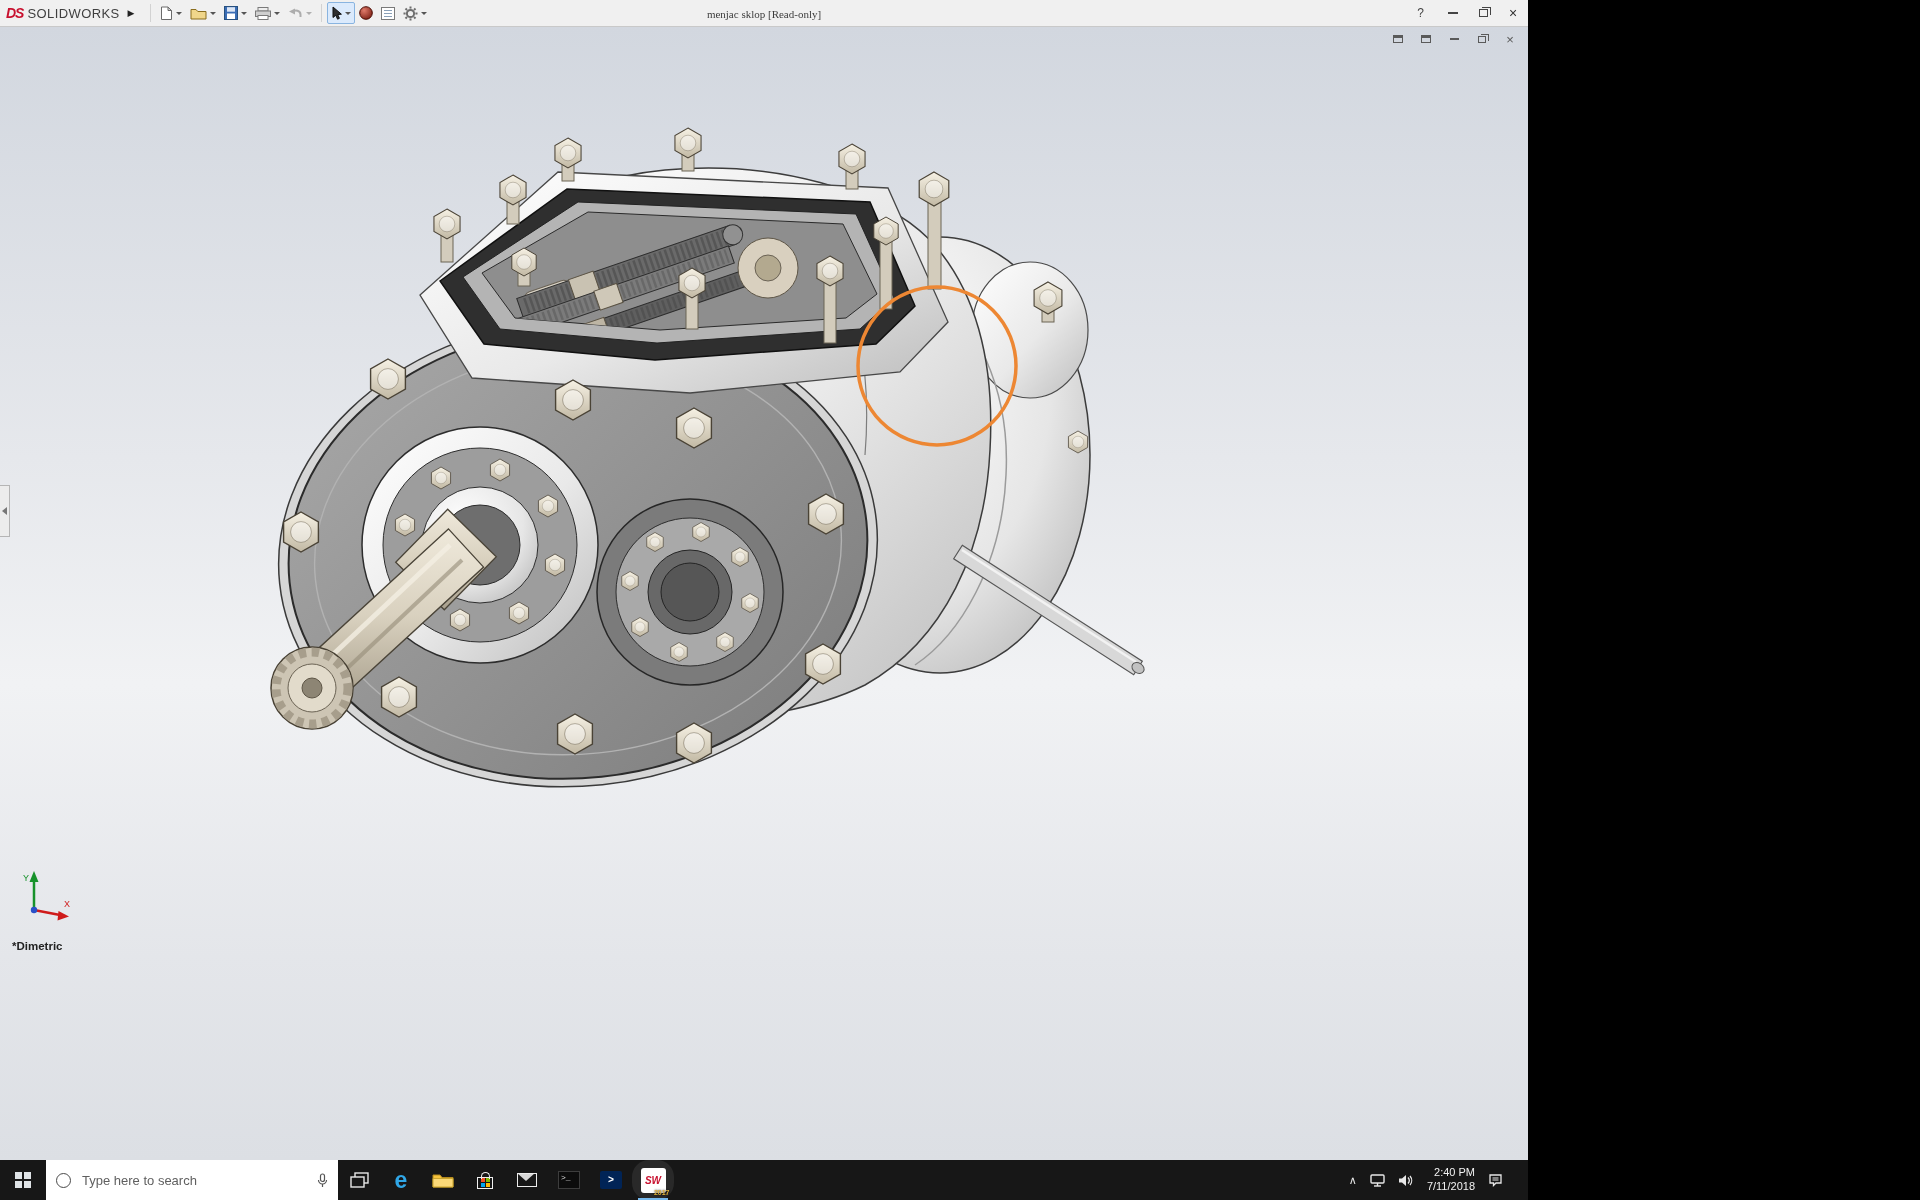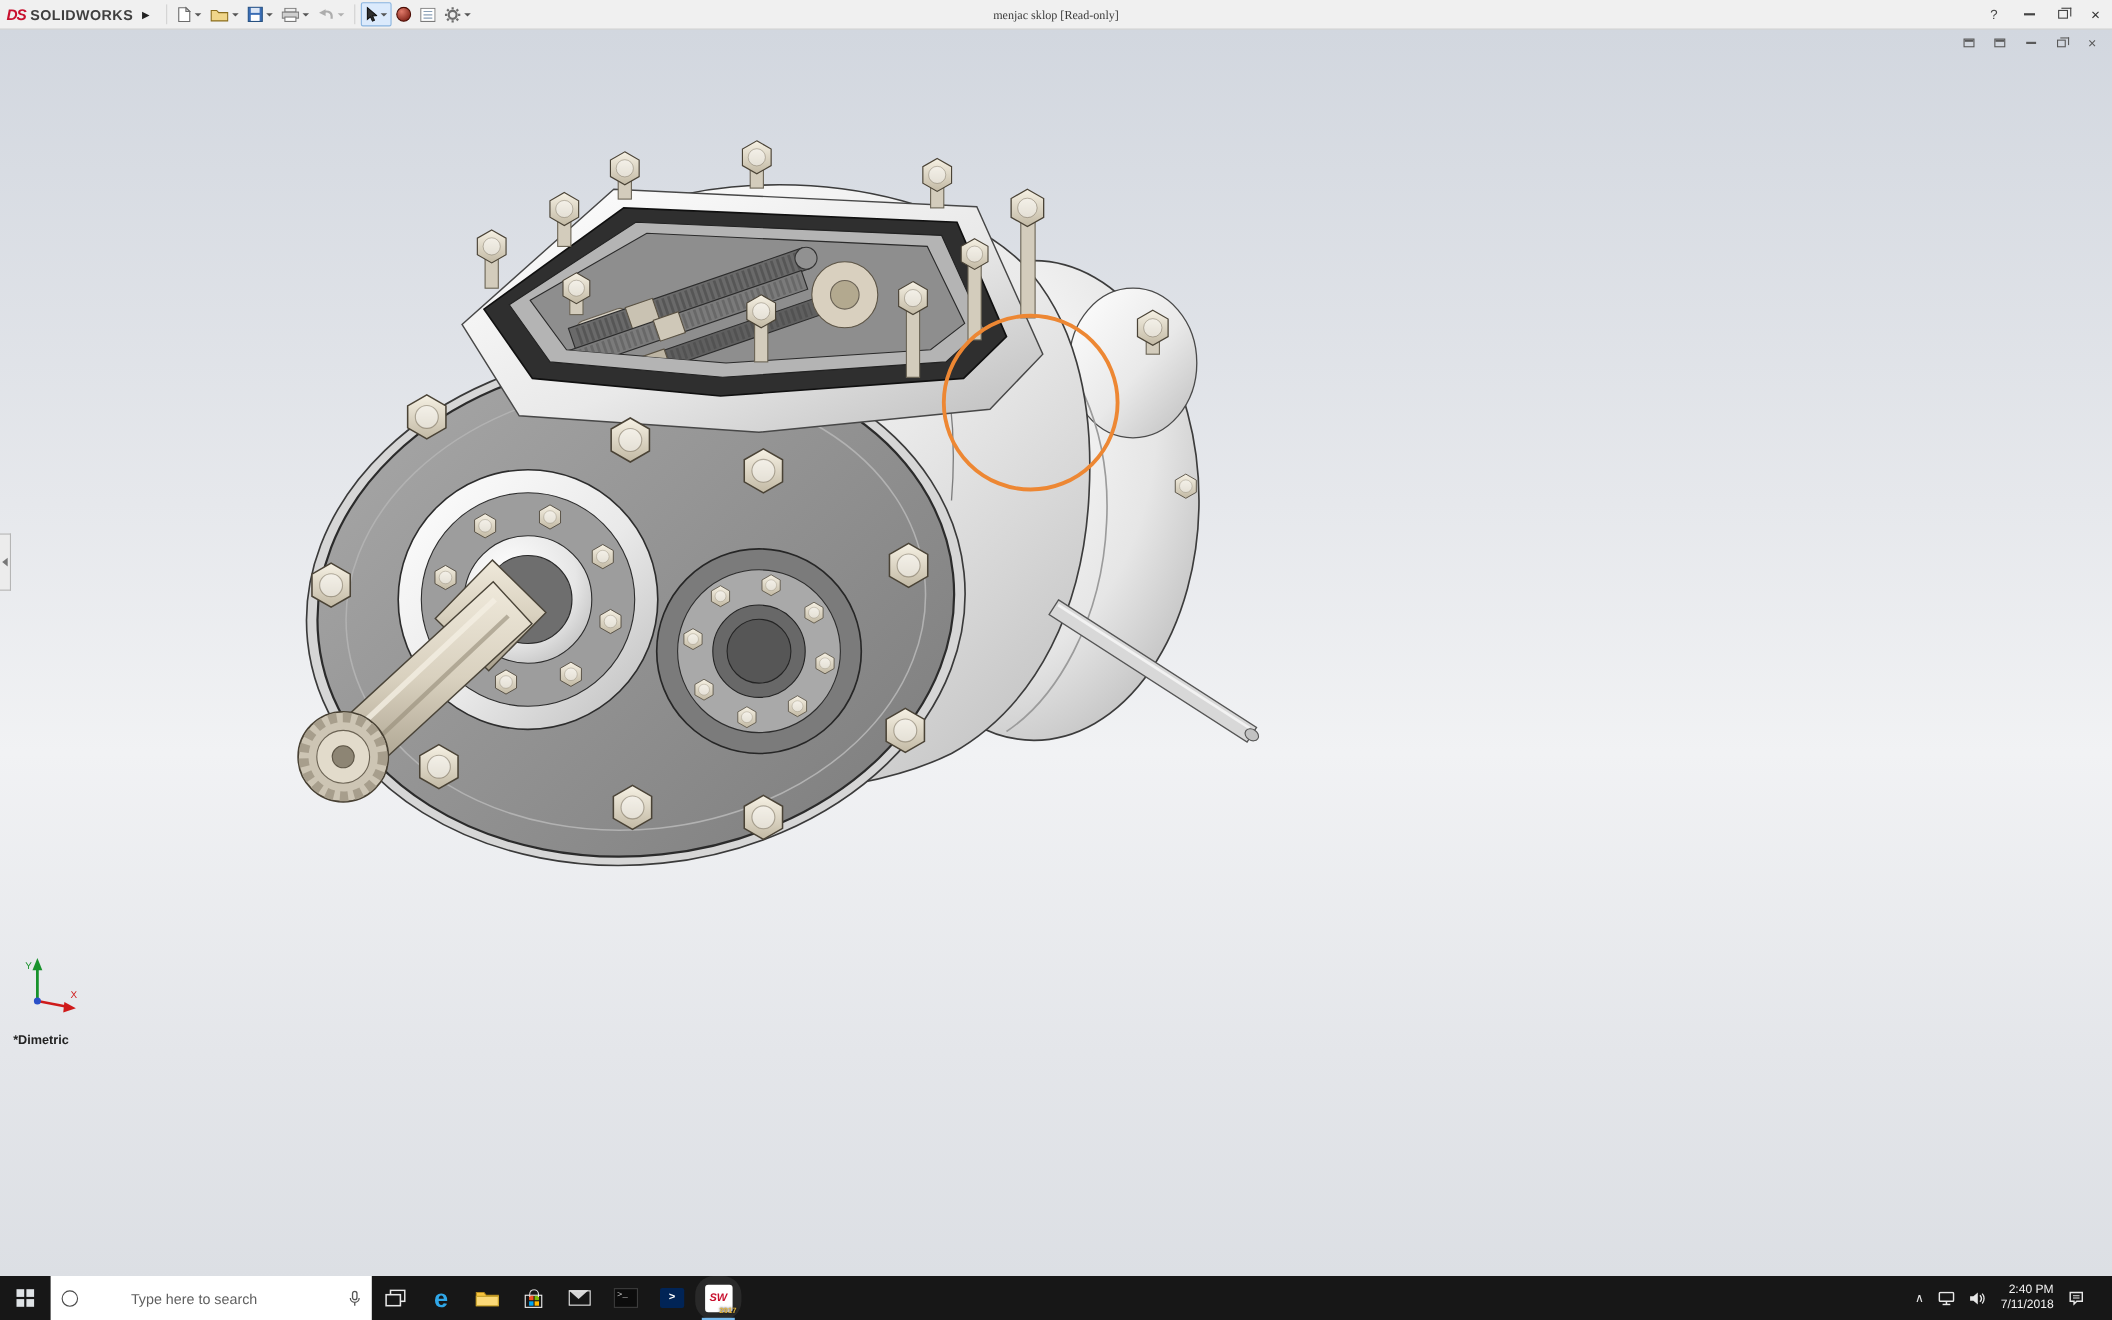--- a/index.html
+++ b/index.html
@@ -1,25 +1,25 @@
 <!DOCTYPE html>
 <html><head>
 <meta charset="utf-8">
 <style>
   html,body{margin:0;padding:0;background:#000;}
   *{box-sizing:border-box;}
-  .screen{position:relative;width:1920px;height:1200px;overflow:hidden;
+  .screen{position:relative;width:1528px;height:1200px;overflow:hidden;
           font-family:"Liberation Sans",sans-serif;background:#e8eaee;}
 
   
   .titlebar{position:absolute;top:0;left:0;right:0;height:27px;background:#f0f0f0;
             border-bottom:1px solid #c9c9c9;display:flex;align-items:center;padding:0 0 0 6px;}
   .logo{display:flex;align-items:center;gap:4px;}
   .logo-ds{color:#c8102e;font-weight:bold;font-style:italic;font-size:14px;letter-spacing:-1px;}
-  .logo-text{color:#3f3f3f;font-weight:bold;font-size:13px;letter-spacing:.4px;}
+  .logo-text{color:#3f3f3f;font-weight:normal;font-size:13px;letter-spacing:.4px;}
   .flyout{font-size:9px;color:#222;margin:0 10px 0 8px;}
   .tb-sep{width:1px;height:18px;background:#d2d2d2;margin:0 5px;}
   .tbtn{display:flex;align-items:center;gap:2px;padding:3px 3px;border-radius:2px;border:1px solid transparent;}
   .tbtn.active{background:#dbeafc;border-color:#89b4e0;}
   .dd{width:0;height:0;border-left:3px solid transparent;border-right:3px solid transparent;
       border-top:3.5px solid #555;margin-left:1px;}
   .dd.dim{border-top-color:#b0b0b0;}
   .doc-title{position:absolute;left:0;right:0;top:0;height:27px;display:flex;align-items:center;
              justify-content:center;font-size:11px;color:#3c3c3c;pointer-events:none;font-family:Liberation Serif, serif;}
   .win-controls{margin-left:auto;display:flex;align-items:center;height:100%;z-index:5;}
@@ -53,21 +53,21 @@
   
   .taskbar{position:absolute;left:0;right:0;bottom:0;height:40px;background:#171717;
            display:flex;align-items:stretch;color:#e8e8e8;}
   .tk-btn{width:46px;display:flex;align-items:center;justify-content:center;position:relative;}
   .tk-btn.app{width:42px;}
   .tk-btn.running{background:rgba(255,255,255,.08);border-radius:17px;}
   .tk-btn.running::after{content:"";position:absolute;left:6px;right:6px;bottom:0;height:2px;background:#76b9ed;}
   .tk-search{width:292px;background:#ffffff;display:flex;align-items:center;gap:9px;padding:0 10px;}
   .search-circle{width:15px;height:15px;border:1.6px solid #4a4a4a;border-radius:50%;flex:none;}
   .tk-search input{border:none;outline:none;flex:1;font-size:13px;color:#404040;background:transparent;
-                   font-family:"Liberation Sans",sans-serif;margin-left:37px;}
+                   font-family:"Liberation Sans",sans-serif;}
   .tk-search input::placeholder{color:#5f5f5f;opacity:1;}
   .winlogo{display:grid;grid-template-columns:7px 7px;grid-template-rows:7px 7px;gap:1.5px;}
   .winlogo span{background:#dfe3e6;}
   .edge-e{font-size:23px;font-weight:bold;color:#30a7e8;line-height:1;}
   .cmd-tile{width:22px;height:18px;background:#0c0c0c;border:1px solid #3d3d3d;color:#ddd;
             font-family:"Liberation Mono",monospace;font-size:8px;padding:1px 2px;}
   .ps-tile{width:22px;height:18px;background:#012456;border-radius:2px;color:#fff;
            font-family:"Liberation Mono",monospace;font-size:10px;font-weight:bold;
            display:flex;align-items:center;justify-content:center;}
   .sw-tile{width:25px;height:25px;background:#fff;border-radius:3px;position:relative;

